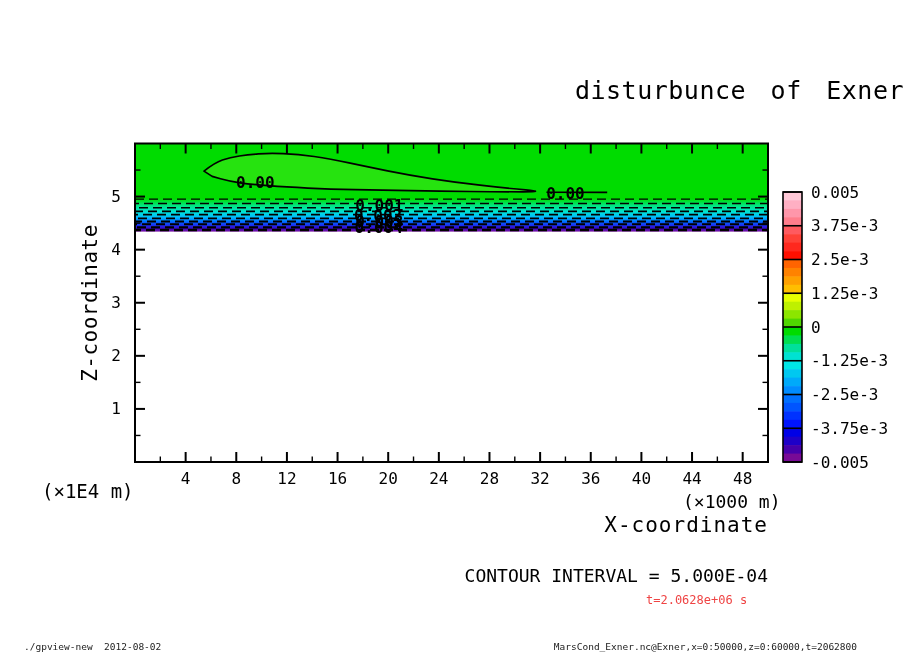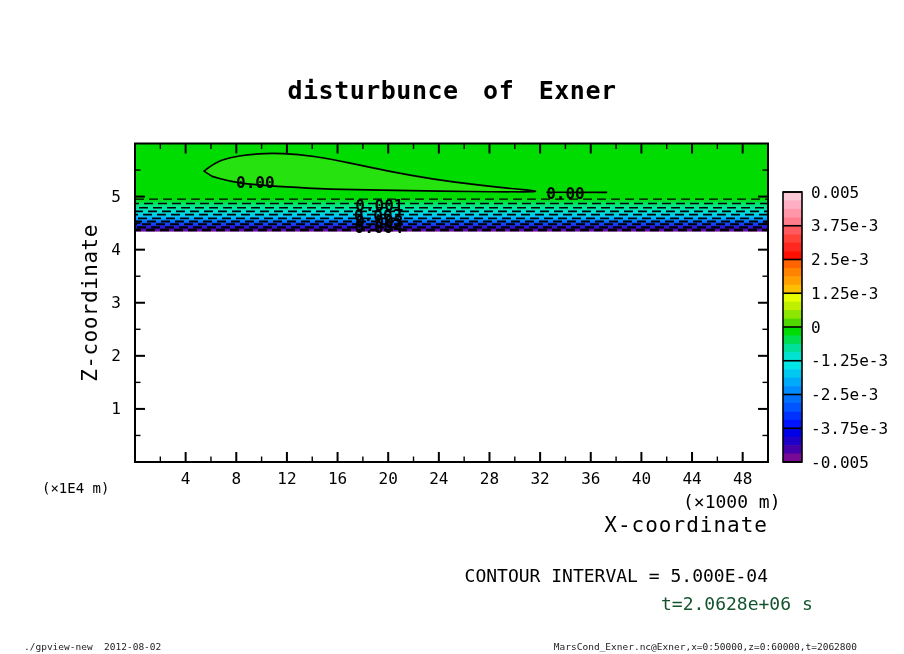--- a/index.html
+++ b/index.html
@@ -1,27 +1,27 @@
 <!DOCTYPE html>
 <html><head>
 <meta charset="utf-8">
 <style>
   html,body{margin:0;padding:0;background:#fff;}
   body{width:904px;height:654px;overflow:hidden;position:relative;
        font-family:"DejaVu Sans Mono",monospace;color:#000;}
   .abs{position:absolute;white-space:pre;}
-  #title{top:76px;left:0;width:904px;text-align:center;font-size:25px;
-         letter-spacing:.5px;word-spacing:9px;font-weight:bold;}
+  #title{top:76px;left:0;width:904px;text-align:right;font-size:25px;
+         letter-spacing:.5px;word-spacing:9px;}
   #xlabel{top:513px;left:135px;width:633px;text-align:right;font-size:21px;letter-spacing:1px;}
   #ylabel{left:90px;top:303px;transform:translate(-50%,-50%) rotate(-90deg);
           transform-origin:center;font-size:21px;letter-spacing:.5px;}
-  #yunits{left:42px;top:480px;font-size:14px;}
+  #yunits{left:42px;top:480px;font-size:19px;}
   #xunits{left:683px;top:491px;font-size:18px;text-align:right;}
   #cint{top:565px;left:135px;width:633px;text-align:right;font-size:18px;}
-  #time{left:661px;top:593px;font-size:18px;color:#14532d;}
+  #time{left:646px;top:593px;font-size:12px;color:#ef4444;}
   #footL{left:24px;top:641px;font-size:9.5px;color:#222;}
   #footR{right:47px;top:641px;font-size:9.5px;color:#222;}
   #plot-svg{position:absolute;left:0;top:0;}
   svg text{fill:#000;font-family:"DejaVu Sans Mono",monospace;}
   svg .tick{font-size:16px;}
   svg .clab{font-size:16px;font-weight:bold;}
   svg .cbl{font-size:16px;}
 </style>
 </head>
 <body>

